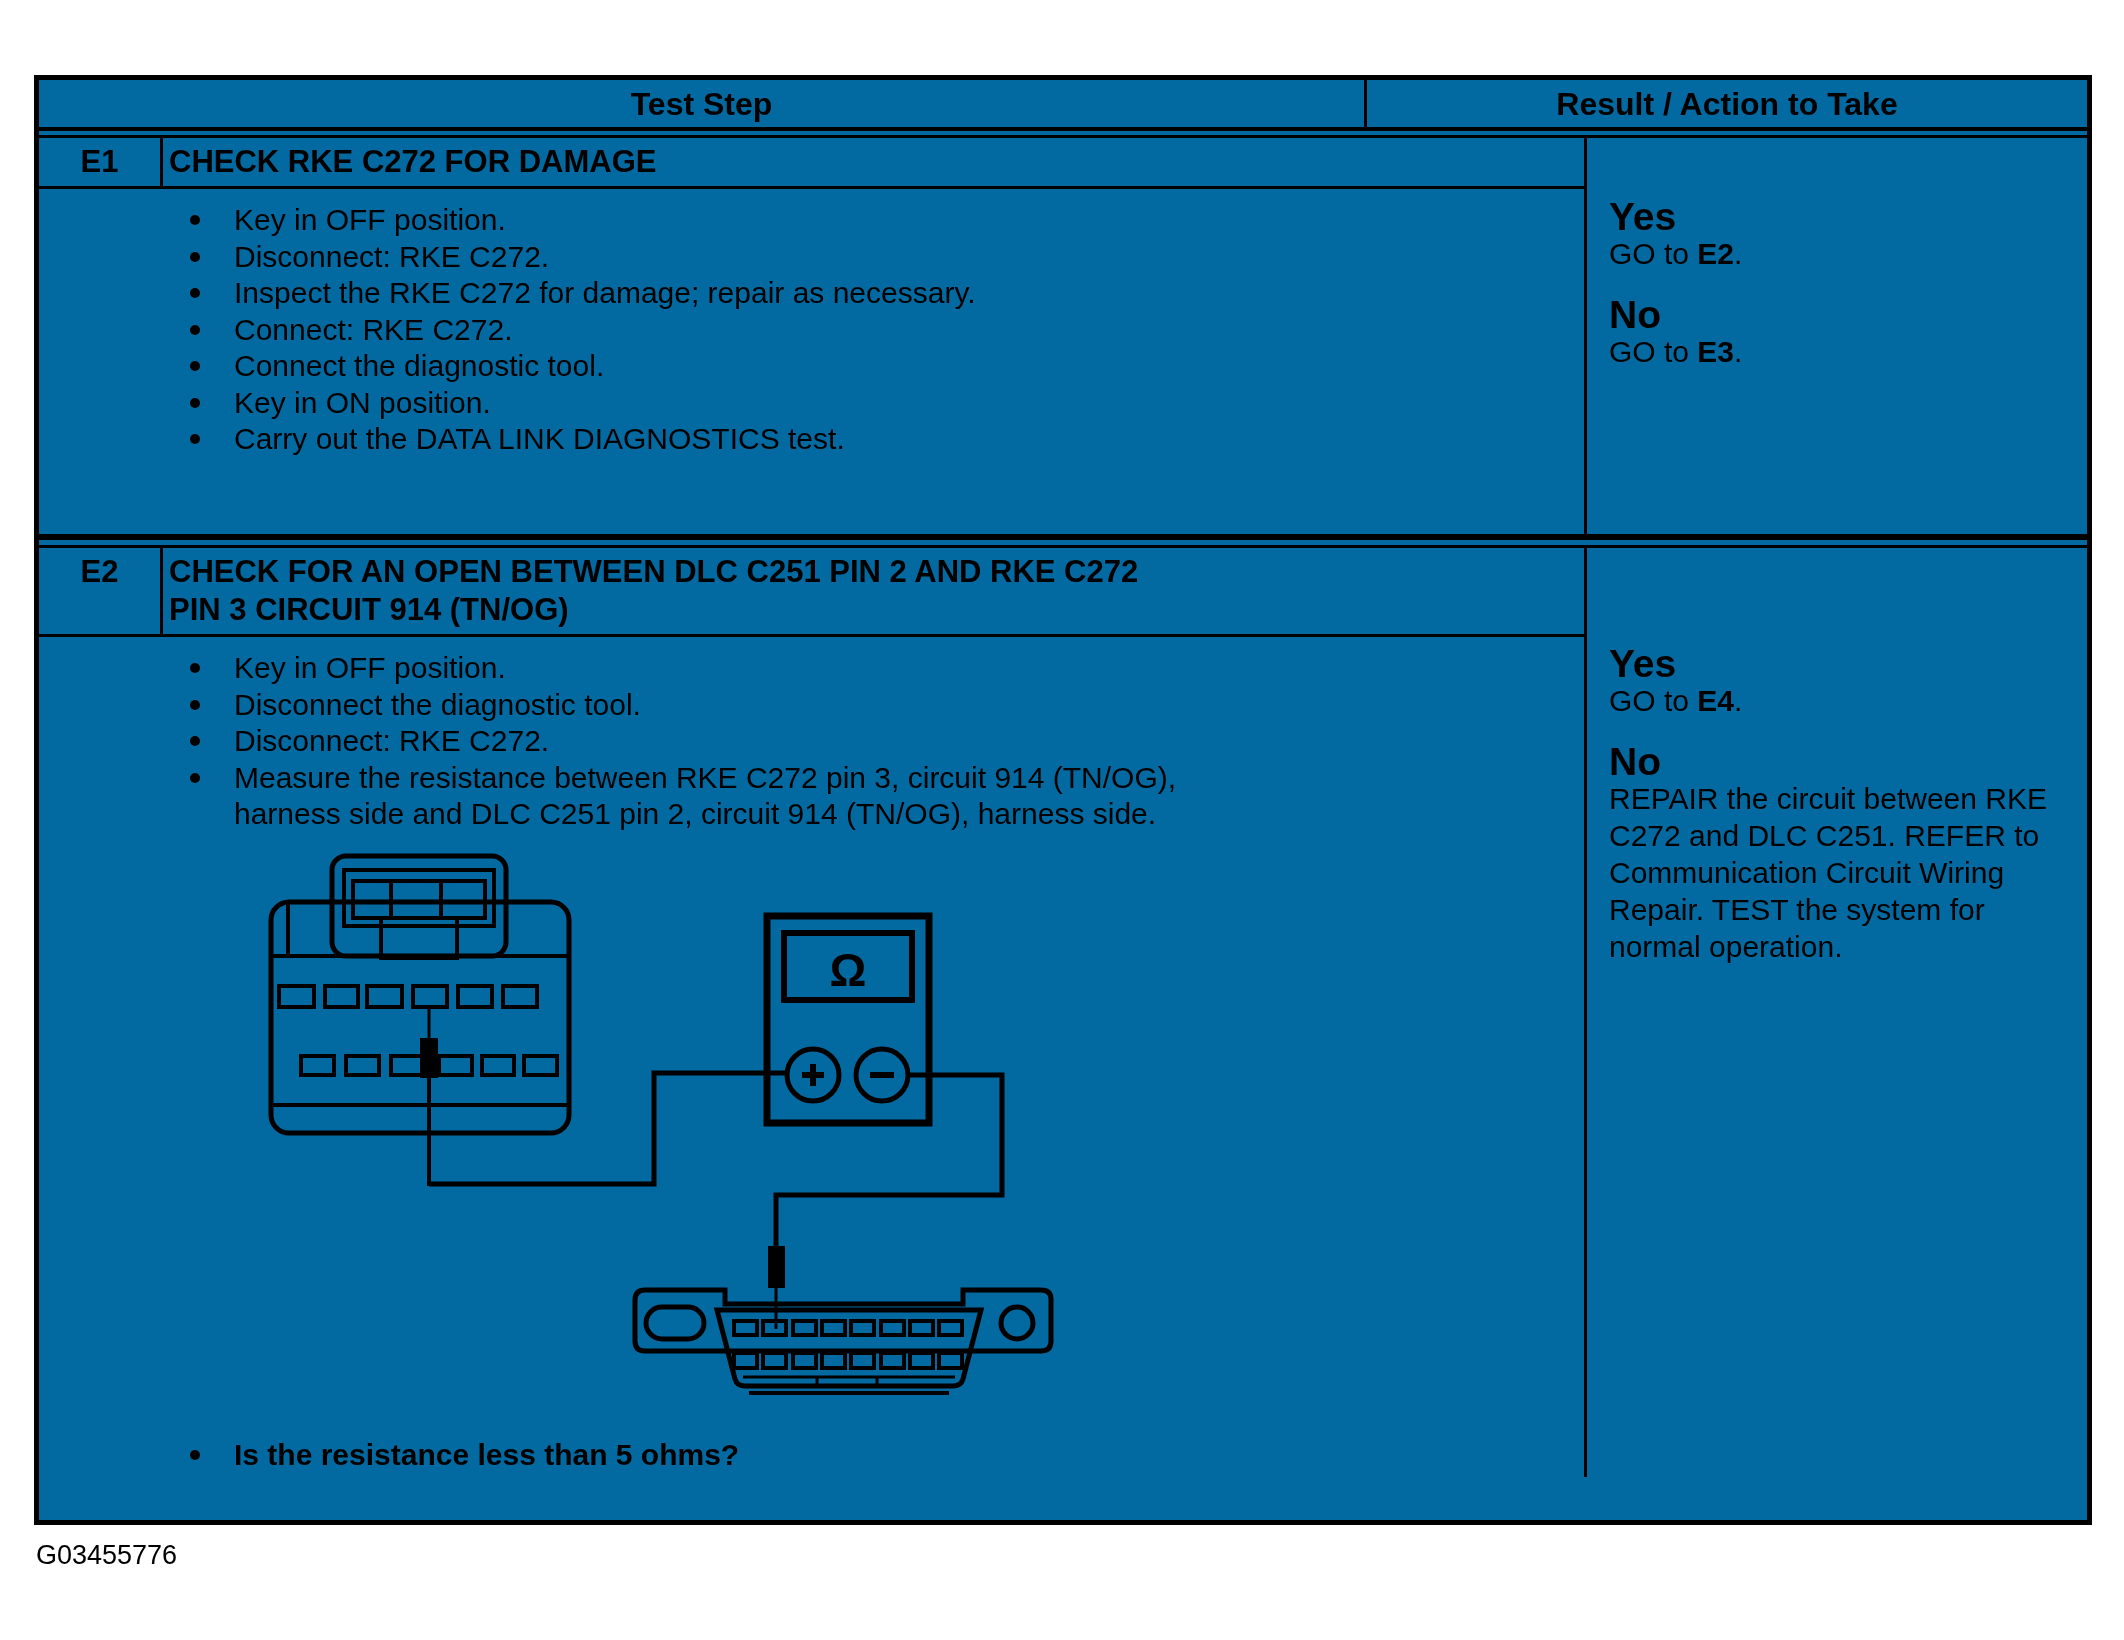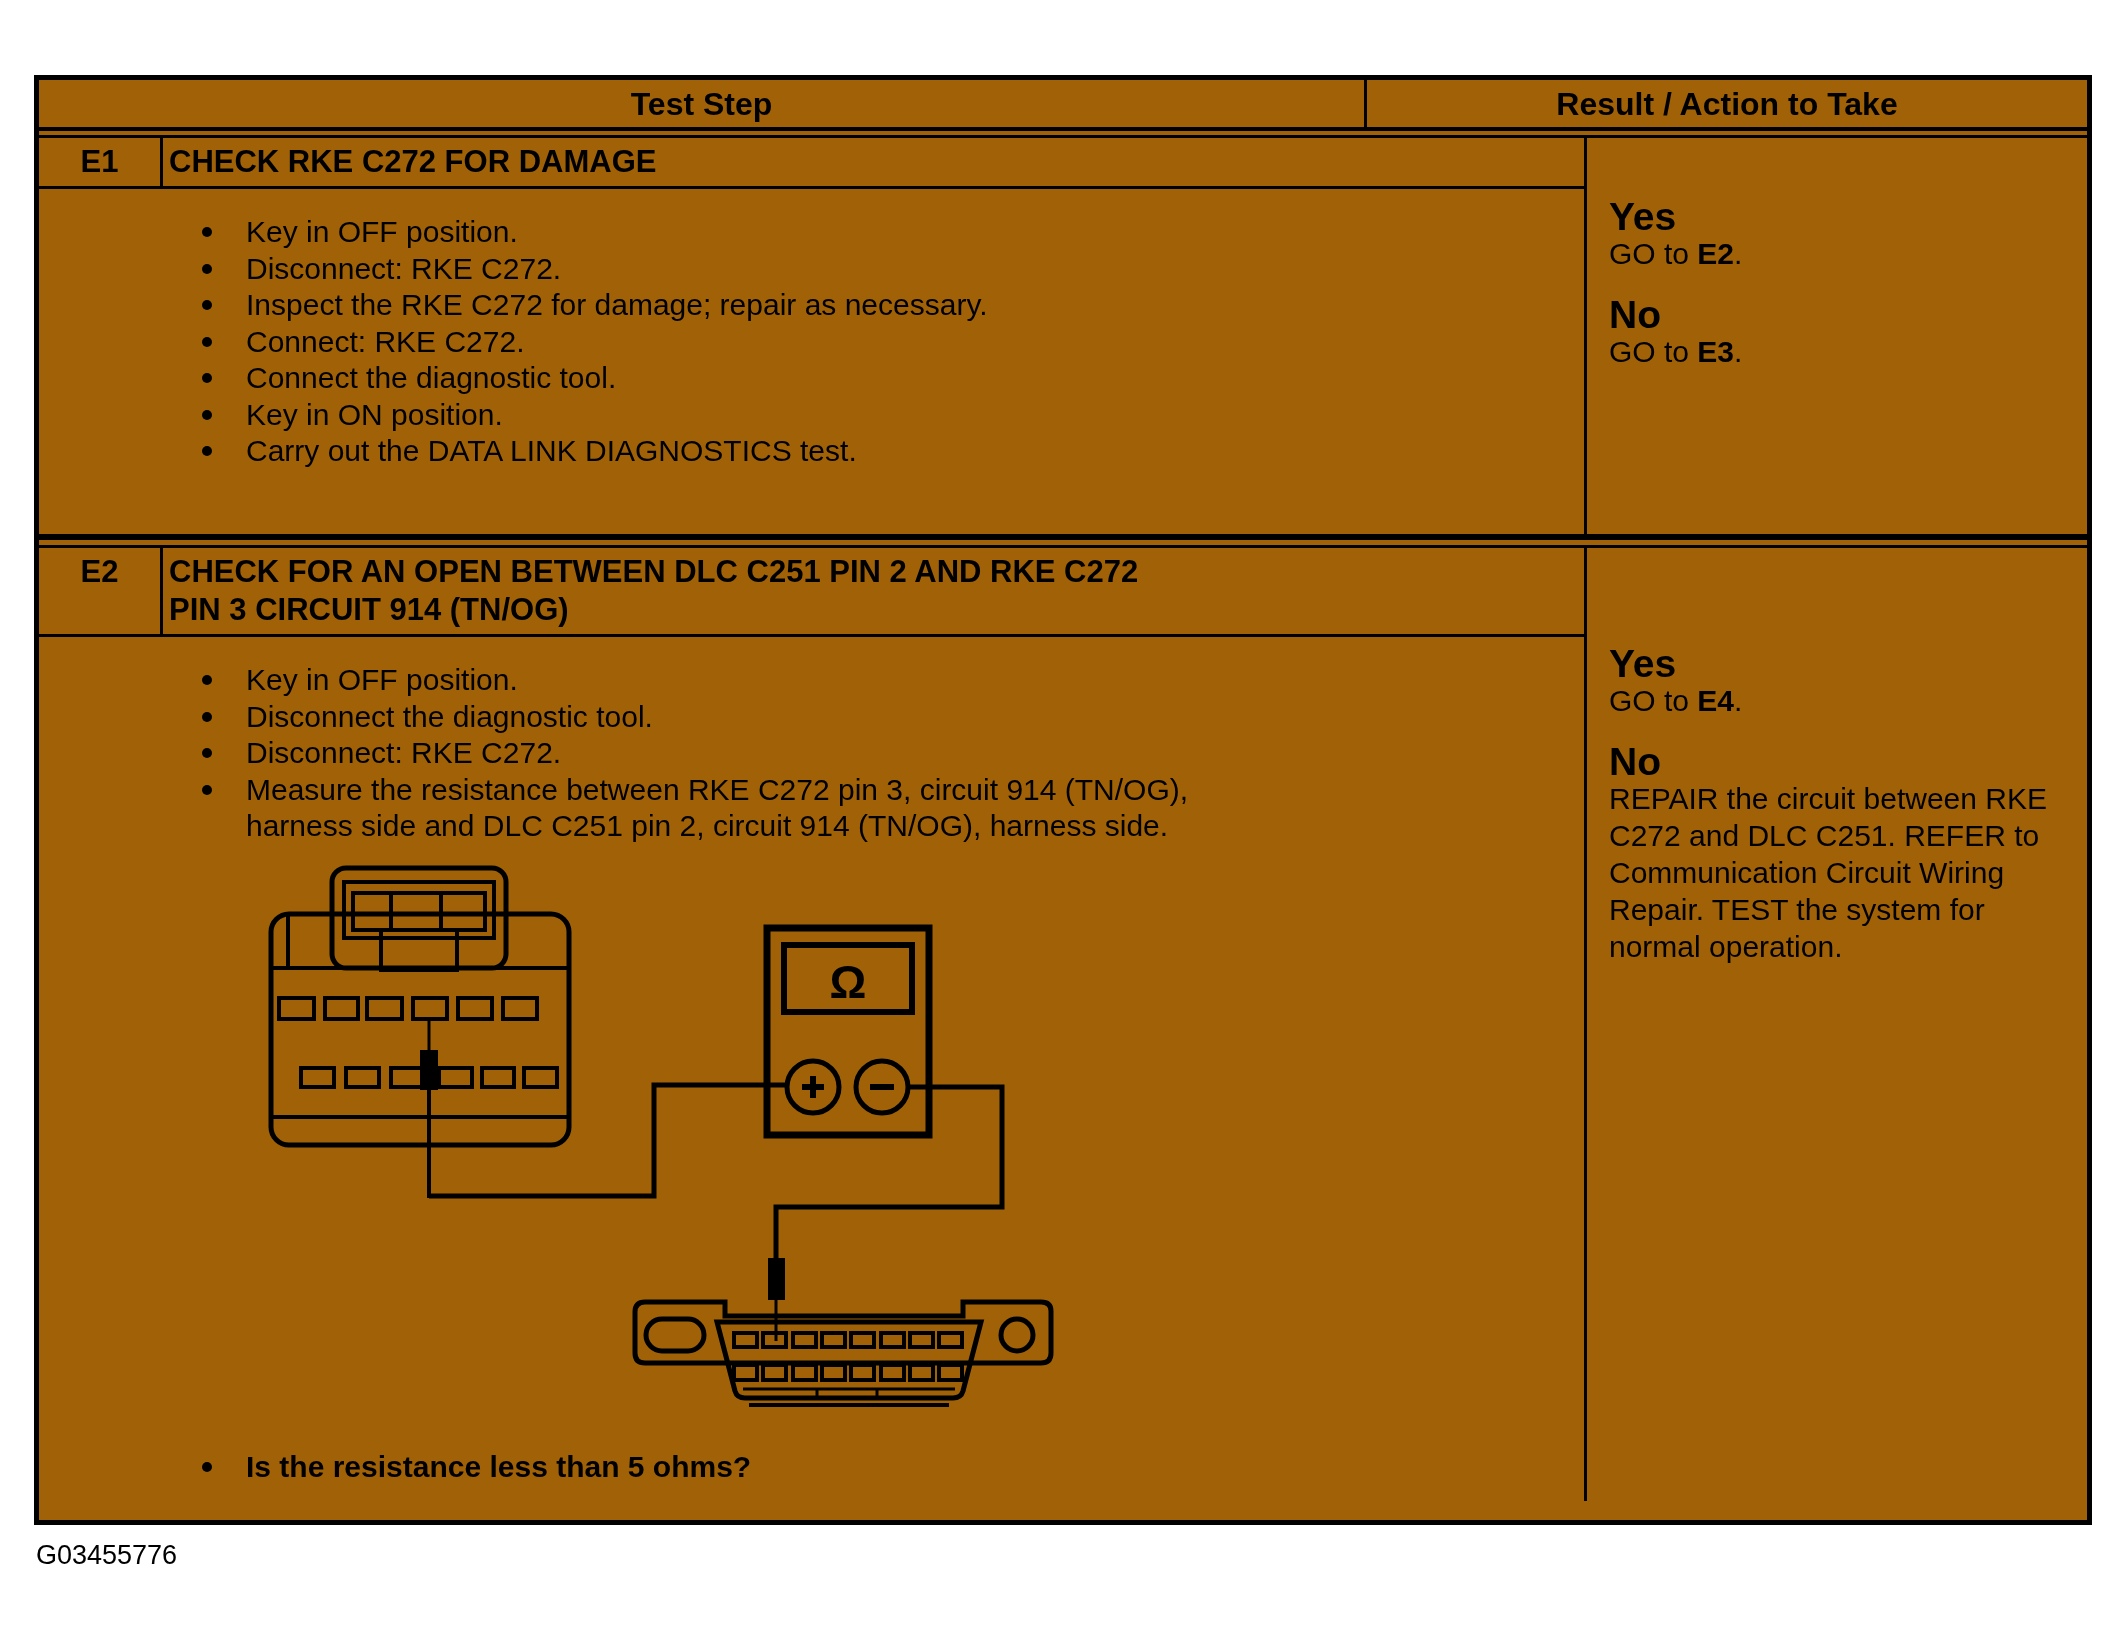--- a/index.html
+++ b/index.html
@@ -4,42 +4,42 @@
 <style>
   html,body { margin:0; padding:0; }
   body {
     width:2124px; height:1640px; position:relative;
     background:#ffffff; color:#000;
     font-family:"Liberation Sans", sans-serif;
     -webkit-font-smoothing:antialiased;
   }
   .tbl {
     position:absolute; left:34px; top:75px; width:2058px; height:1450px;
-    border:5px solid #000; box-sizing:border-box; background:#a16207;
+    border:5px solid #000; box-sizing:border-box; background:#0369a1;
   }
   .thead { display:flex; border-bottom:4px solid #000; font-weight:bold; font-size:32px; }
   .th { text-align:center; padding:6px 0 5px; line-height:36px; }
   .th.left { width:1325px; }
   .th.right { flex:1; border-left:3px solid #000; }
   .hsep { height:4px; border-bottom:3px solid #000; }
   .rowsep { height:5px; border-top:6px solid #000; border-bottom:3px solid #000; }
   .row { display:flex; align-items:stretch; }
   .cell-left { width:1545px; box-sizing:border-box; }
   .cell-right {
     flex:1; border-left:3px solid #000; box-sizing:border-box;
     padding:0 14px 0 22px; font-size:30px; line-height:37px;
   }
   .cell-right.e1 { padding-top:60px; }
   .cell-right.e2 { padding-top:97px; }
   .step-head { display:flex; border-bottom:3px solid #000; font-weight:bold; font-size:31px; line-height:38px; }
   .step-id { width:121px; border-right:3px solid #000; text-align:center; padding:5px 0; }
   .step-title { flex:1; padding:5px 0 5px 6px; max-width:1000px; }
   .step-body { padding-top:9px; font-size:30px; line-height:36.5px; }
   .step-body.e1-body { height:345px; box-sizing:border-box; }
-  .bullets { list-style:none; margin:16px; padding:0; }
+  .bullets { list-style:none; margin:4px; padding:0; }
   .bullets li { position:relative; padding-left:191px; max-width:990px; }
   .bullets li::before {
     content:""; position:absolute; left:147px; top:13px;
     width:10px; height:10px; border-radius:50%; background:#000;
   }
   .bullets li.q { font-weight:bold; }
   .bullets.question { margin-top:40px; }
   .res-label { font-weight:bold; font-size:39px; }
   .res + .res { margin-top:24px; }
   .b { font-weight:bold; }

